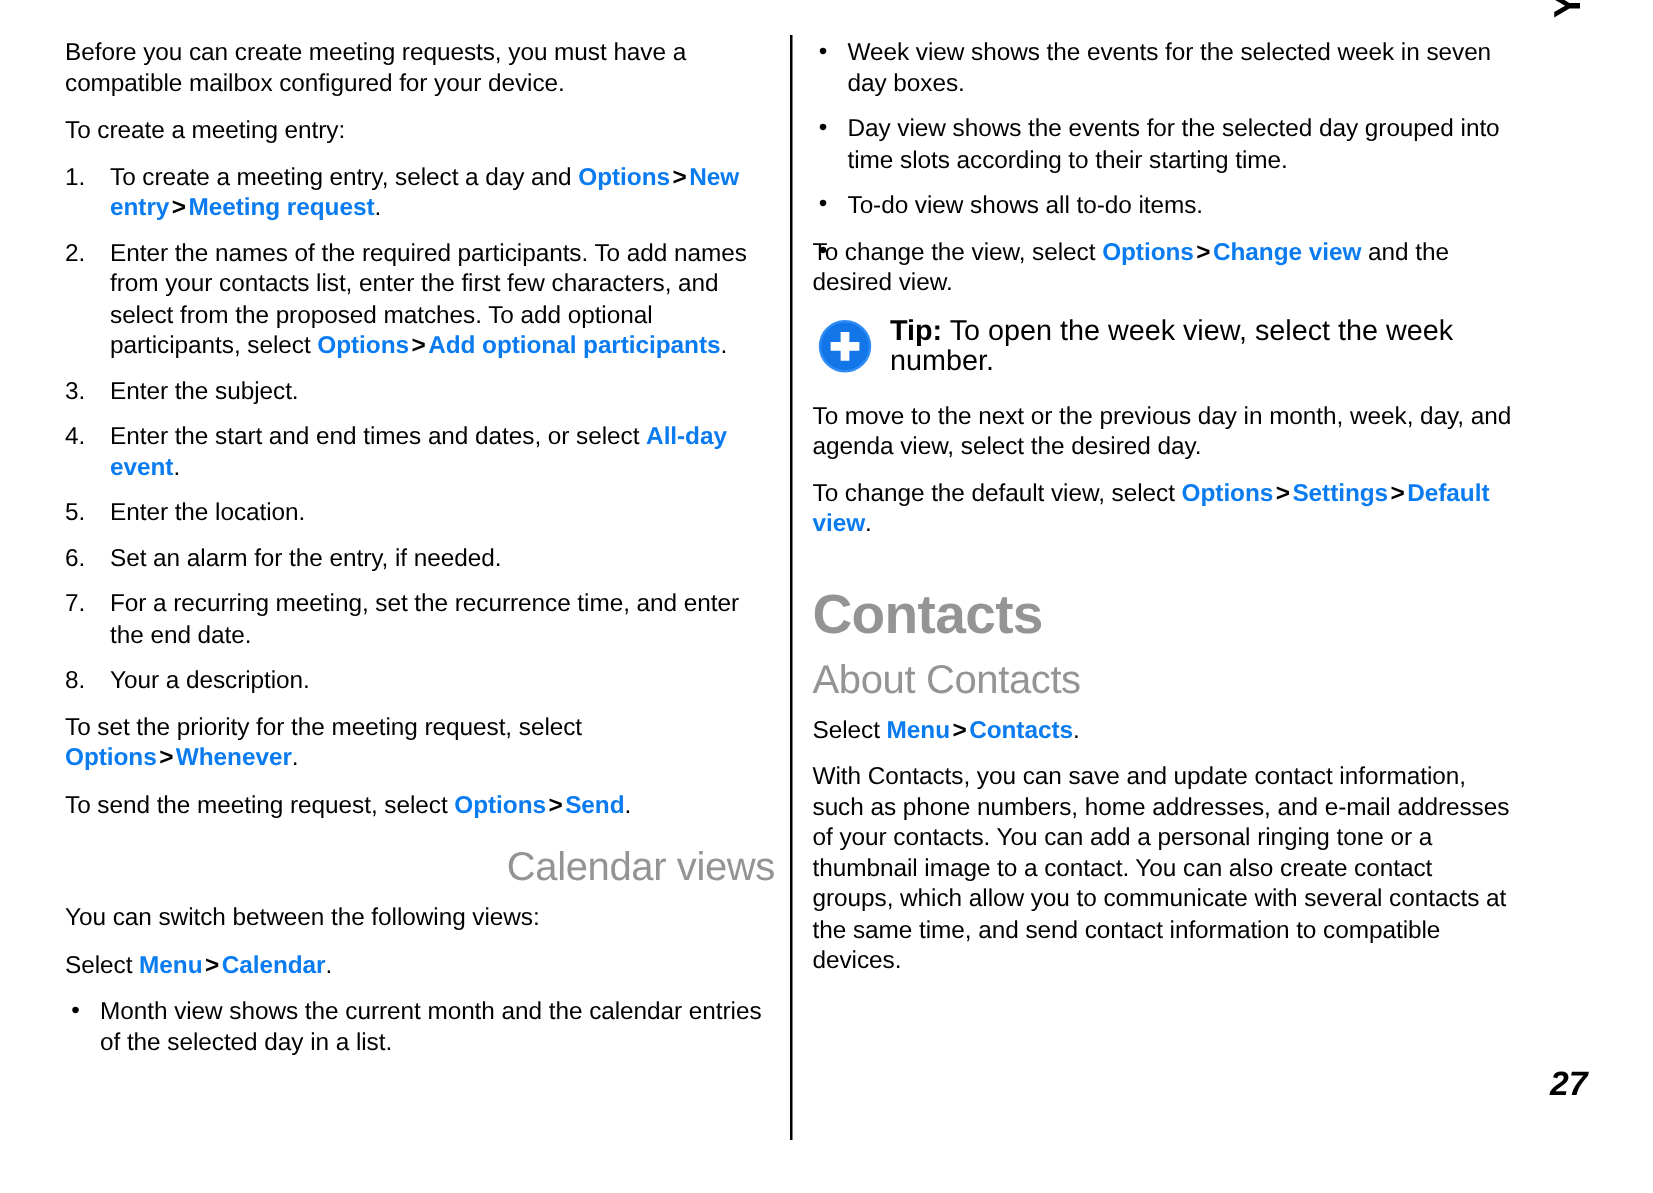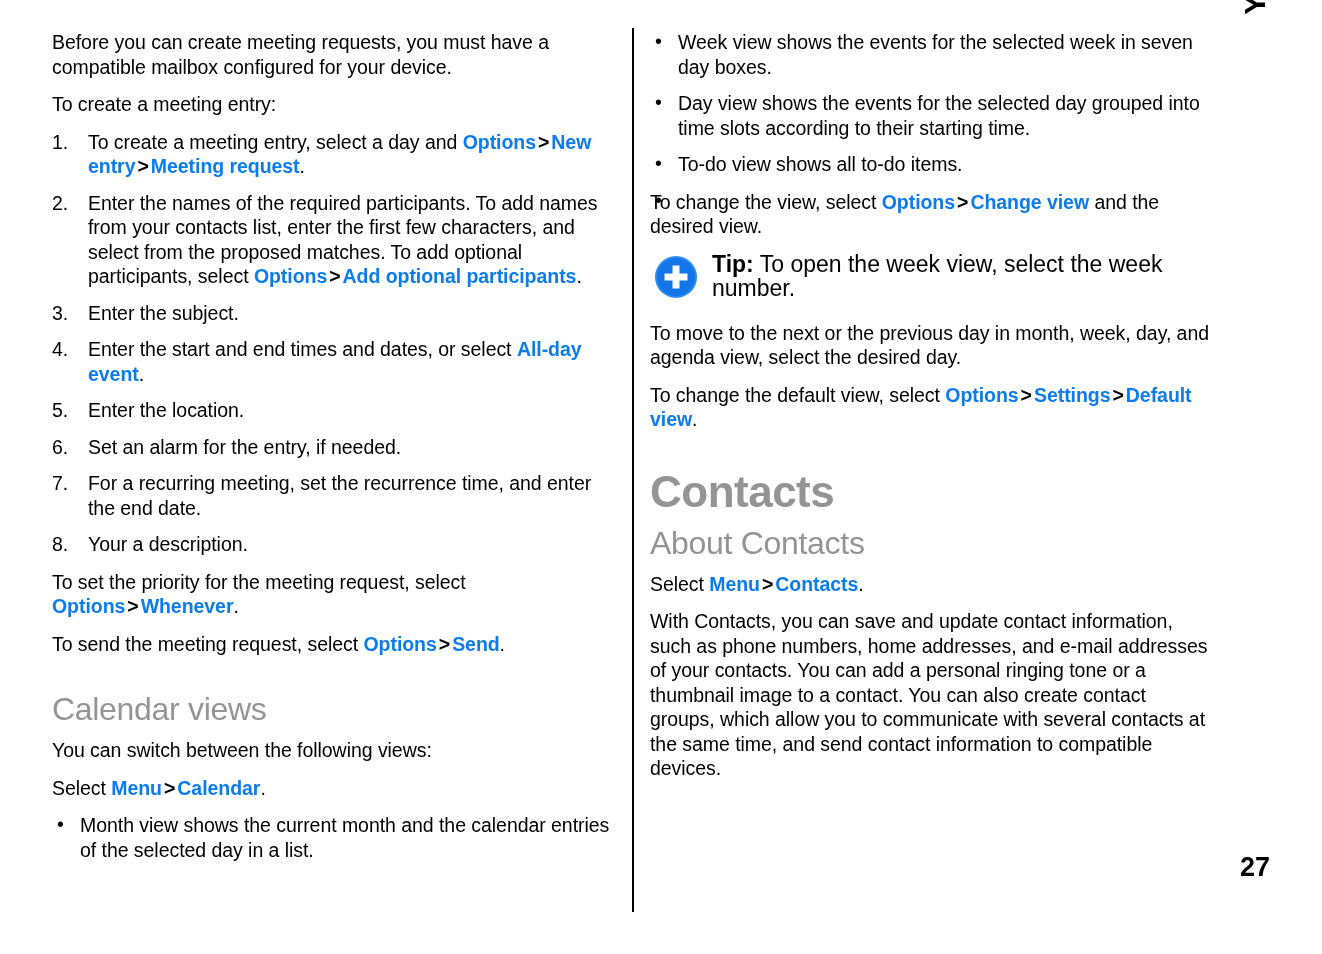--- a/index.html
+++ b/index.html
@@ -74,21 +74,21 @@
   }
   
   h2.section {
     font-size: 32px;
     line-height: 38px;
     font-weight: normal;
     color: #949494;
     margin: 6px 0 10px 0;
     letter-spacing: -0.3px;
   }
-  h2.section.spaced { margin-top: 34px; }
+  h2.section.spaced { margin-top: 18px; text-align: right; }
 
   
   ol.steps {
     list-style: none;
     margin: 0 0 13px 0;
     padding: 0;
   }
   ol.steps > li {
     position: relative;
     padding-left: 36px;
@@ -172,20 +172,21 @@
   }
 
   
   #page-number {
     position: absolute;
     left: 1240px;
     top: 852px;
     font-size: 27px;
     font-weight: bold;
     color: #000000;
+    font-style: italic;
   }
 </style>
 </head>
 <body>
 
 <div id="page">
 
   <div class="col-divider"></div>
 
   <div class="column" id="col-left">

